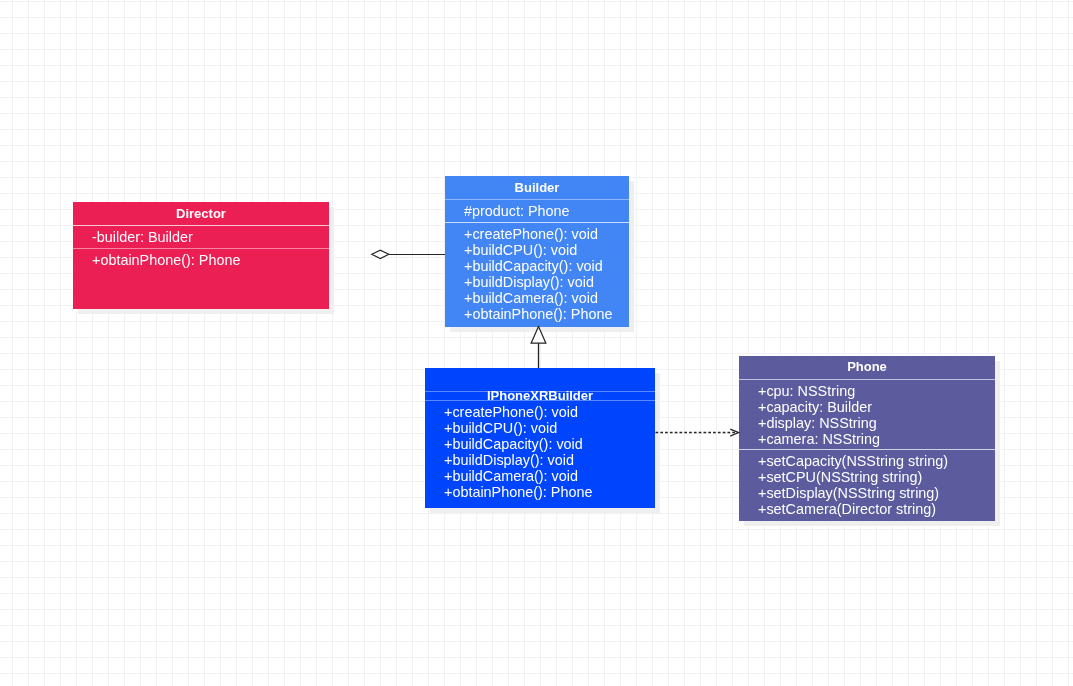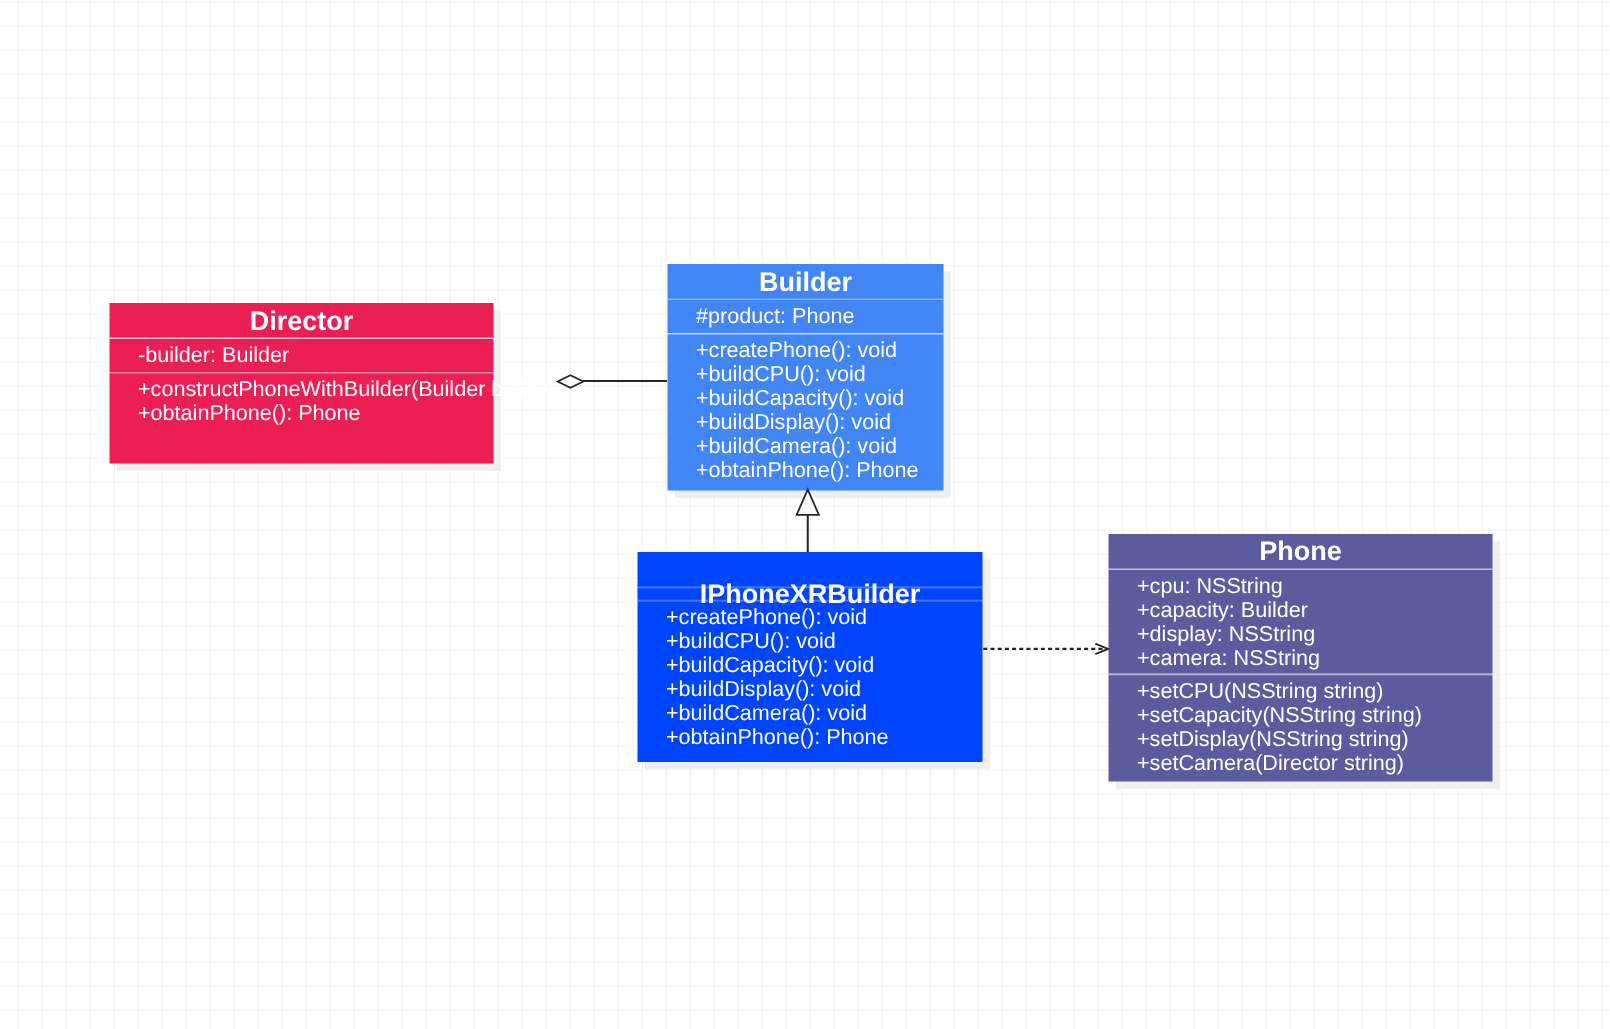--- a/index.html
+++ b/index.html
@@ -12,21 +12,21 @@
     background-image:
       linear-gradient(to right, #f2f2f2 1px, transparent 1px),
       linear-gradient(to bottom, #f2f2f2 1px, transparent 1px);
     background-size:16px 16px;
     background-position:12px 1px;}
   .uml{position:absolute;box-sizing:border-box;color:#ffffff;}
   .uml .shadow{position:absolute;left:5px;top:5px;width:100%;height:100%;
     background:#efefef;}
   .uml .body{position:absolute;left:0;top:0;width:100%;height:100%;}
   .uml .title{position:absolute;left:0;width:100%;text-align:center;font-weight:bold;
-    font-size:18px;line-height:16px;white-space:nowrap;}
+    font-size:13px;line-height:16px;white-space:nowrap;}
   .uml .row{font-size:14.4px;line-height:16px;white-space:nowrap;}
   .uml .title,.uml .row{will-change:transform;}
   .uml .sec{position:absolute;left:19px;}
   .uml .divider{position:absolute;left:0;width:100%;height:1.2px;}
   #links{position:absolute;left:0;top:0;width:1073px;height:686px;}
 </style>
 </head>
 <body>
 
 <div id="canvas">
@@ -34,21 +34,20 @@
   <div class="uml" id="box-director" style="left:73px;top:202px;width:256px;height:107px;">
     <div class="shadow"></div>
     <div class="body" style="background:#EC1F55;"></div>
     <div class="title" style="top:4.0px;">Director</div>
     <div class="divider" style="top:23px;background:rgba(255,255,255,0.76);"></div>
     <div class="sec" style="top:26.7px;">
       <div class="row">-builder: Builder</div>
     </div>
     <div class="divider" style="top:45.8px;background:rgba(255,255,255,0.46);"></div>
     <div class="sec" style="top:49.9px;">
-      <div class="row">+constructPhoneWithBuilder(Builder builder)</div>
       <div class="row">+obtainPhone(): Phone</div>
     </div>
   </div>
 
   <div class="uml" id="box-builder" style="left:445px;top:176px;width:184px;height:151px;">
     <div class="shadow"></div>
     <div class="body" style="background:#4285F4;"></div>
     <div class="title" style="top:4.0px;">Builder</div>
     <div class="divider" style="top:23.3px;background:rgba(255,255,255,0.4);"></div>
     <div class="sec" style="top:27.4px;">
@@ -89,22 +88,22 @@
     <div class="title" style="top:3.2px;">Phone</div>
     <div class="divider" style="top:23px;background:rgba(255,255,255,0.62);"></div>
     <div class="sec" style="top:27.0px;">
       <div class="row">+cpu: NSString</div>
       <div class="row">+capacity: Builder</div>
       <div class="row">+display: NSString</div>
       <div class="row">+camera: NSString</div>
     </div>
     <div class="divider" style="top:93px;background:rgba(255,255,255,0.72);"></div>
     <div class="sec" style="top:96.7px;">
+      <div class="row">+setCapacity(NSString string)</div>
       <div class="row">+setCPU(NSString string)</div>
-      <div class="row">+setCapacity(NSString string)</div>
       <div class="row">+setDisplay(NSString string)</div>
       <div class="row">+setCamera(Director string)</div>
     </div>
   </div>
 
   <svg id="links" viewBox="0 0 1073 686">
     <g>
       <line x1="388.5" y1="254.3" x2="444.5" y2="254.3" stroke="#262626" stroke-width="1.35" shape-rendering="crispEdges"></line>
       <polygon points="371.8,254.3 380.3,250.1 388.8,254.3 380.3,258.5" fill="#ffffff" stroke="#262626" stroke-width="1.2" stroke-linejoin="miter"></polygon>
     </g>

